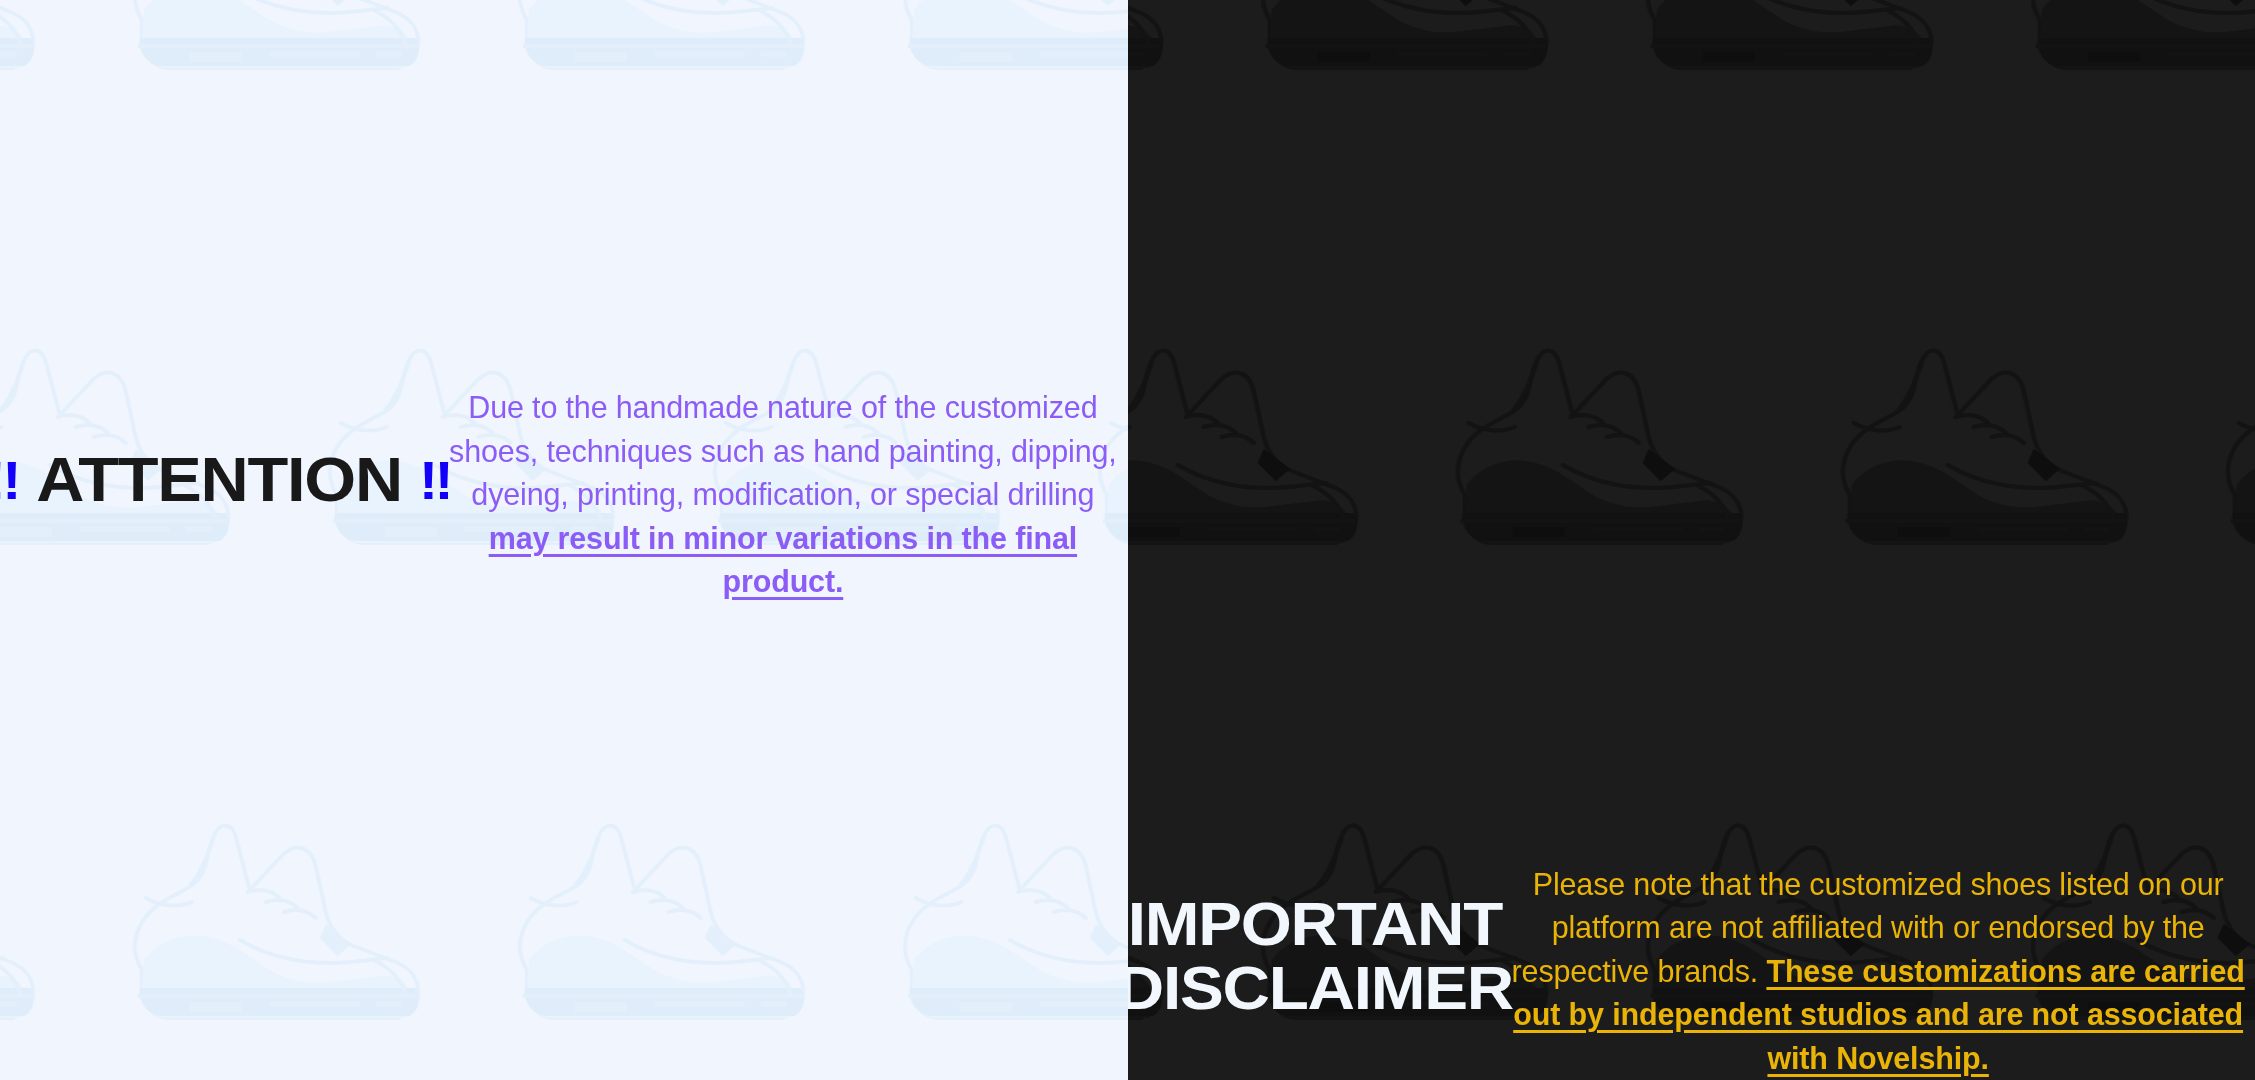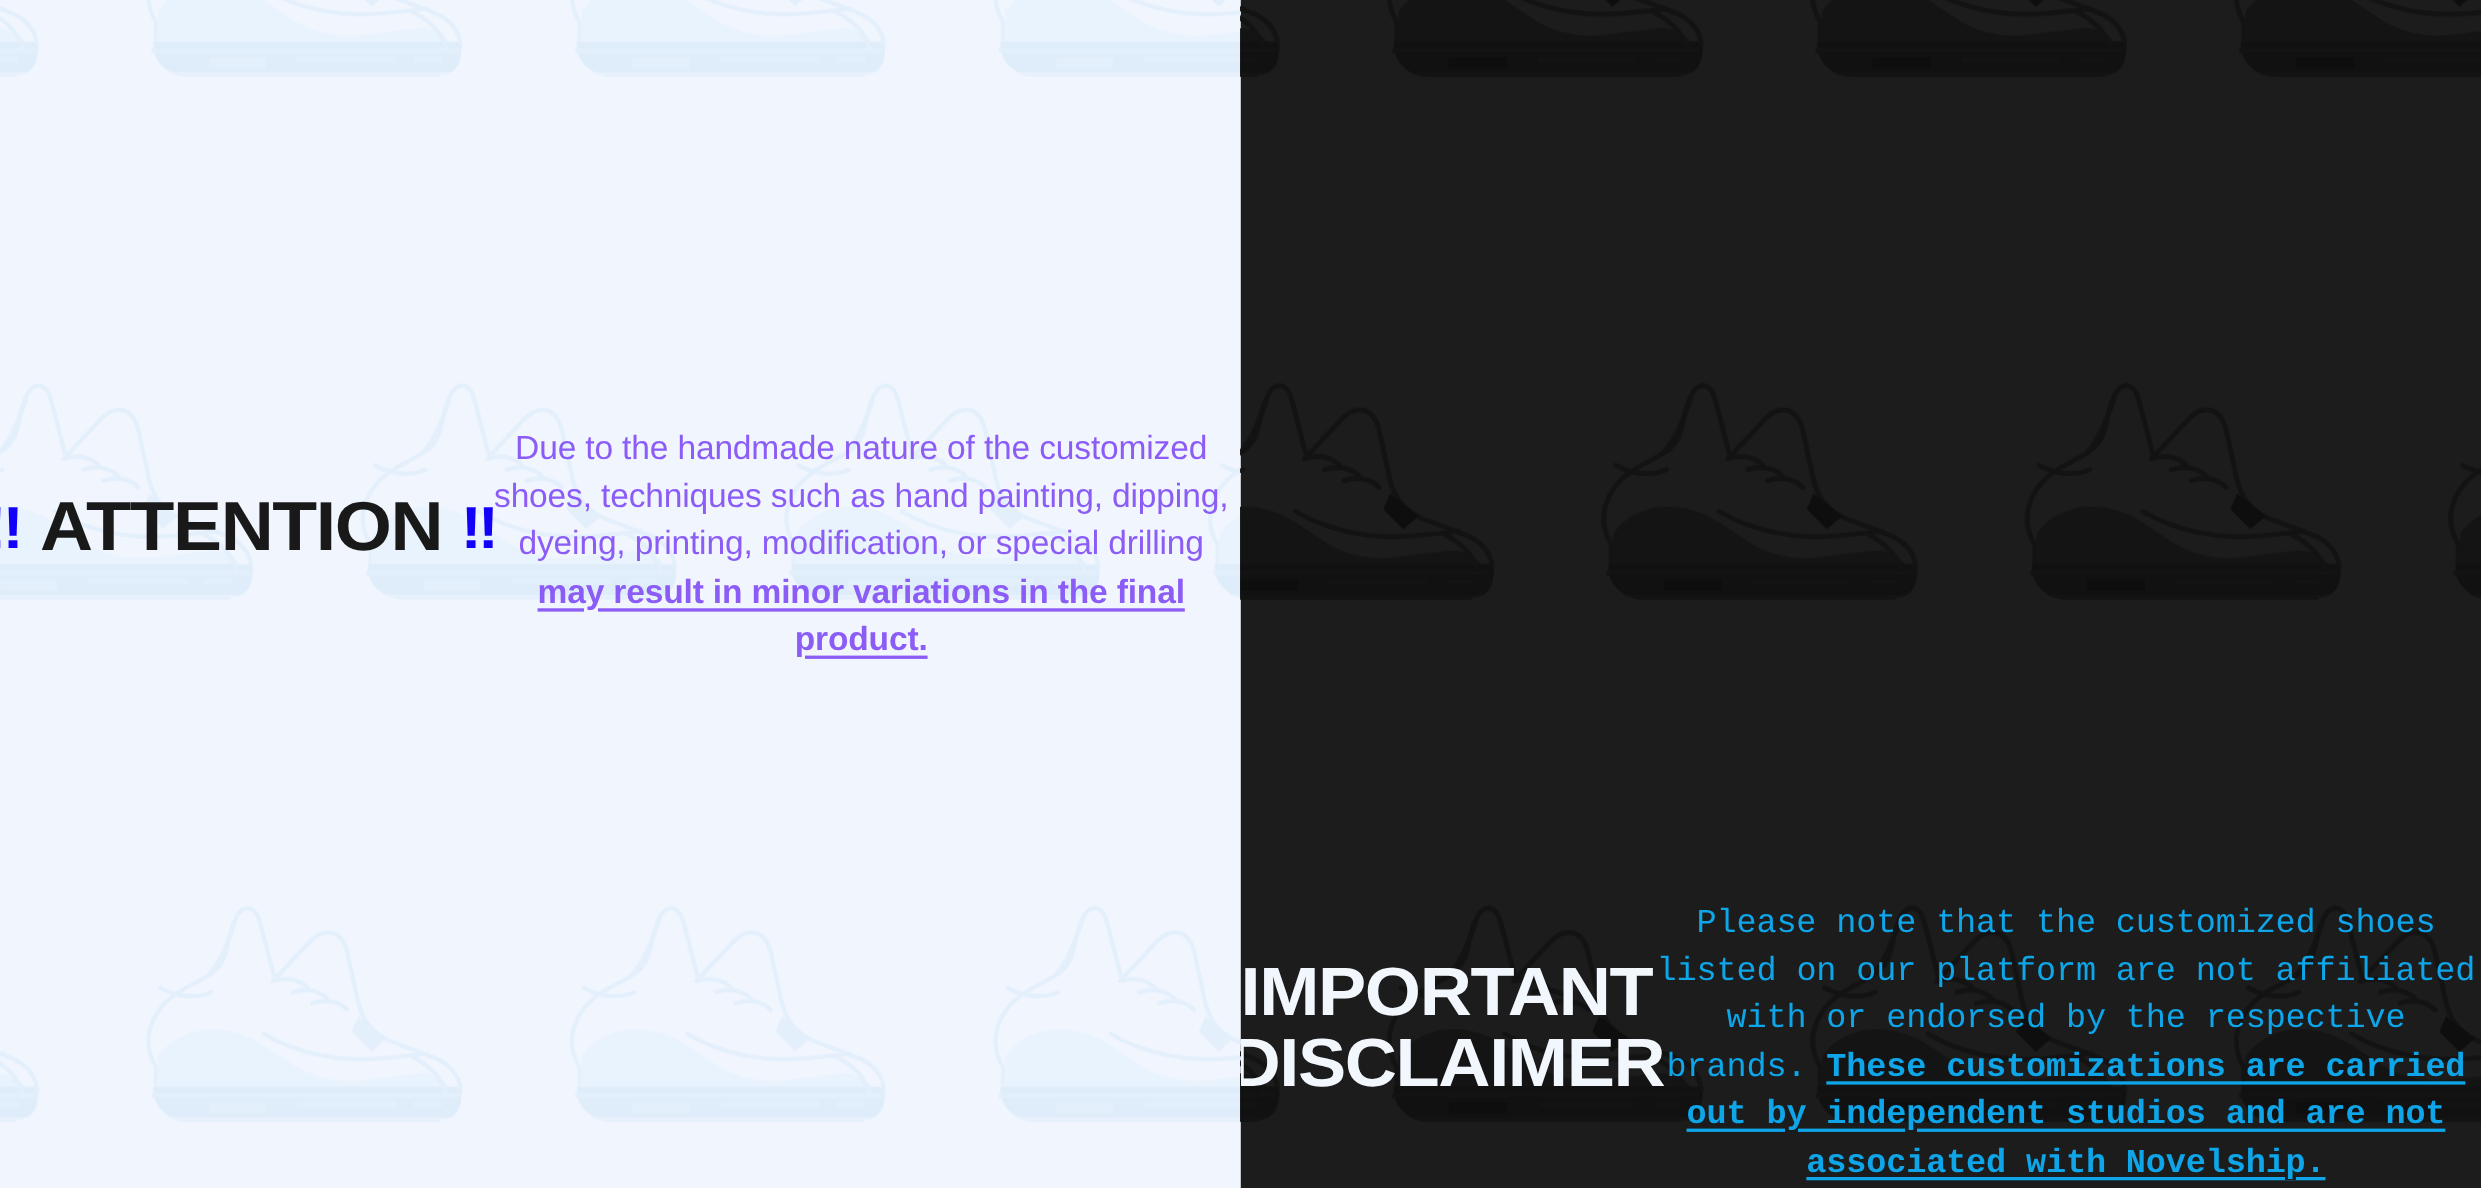--- a/index.html
+++ b/index.html
@@ -88,24 +88,23 @@
     line-height: 43.5px;
     text-align: center;
     letter-spacing: -0.15px;
   }
   .body-text--light {
     color: #8b5cf6;
     width: 800px;
     margin-top: 31px;
   }
   .body-text--dark {
-    color: #0ea5e9;
+    color: #eab308;
     width: 800px;
     margin-top: 30px;
-    font-family: Liberation Mono, monospace;
   }
   .body-text b {
     font-weight: 700;
     text-decoration: underline;
     text-underline-offset: 5px;
     text-decoration-thickness: 2.6px;
   }
 </style>
 </head>
 <body>

